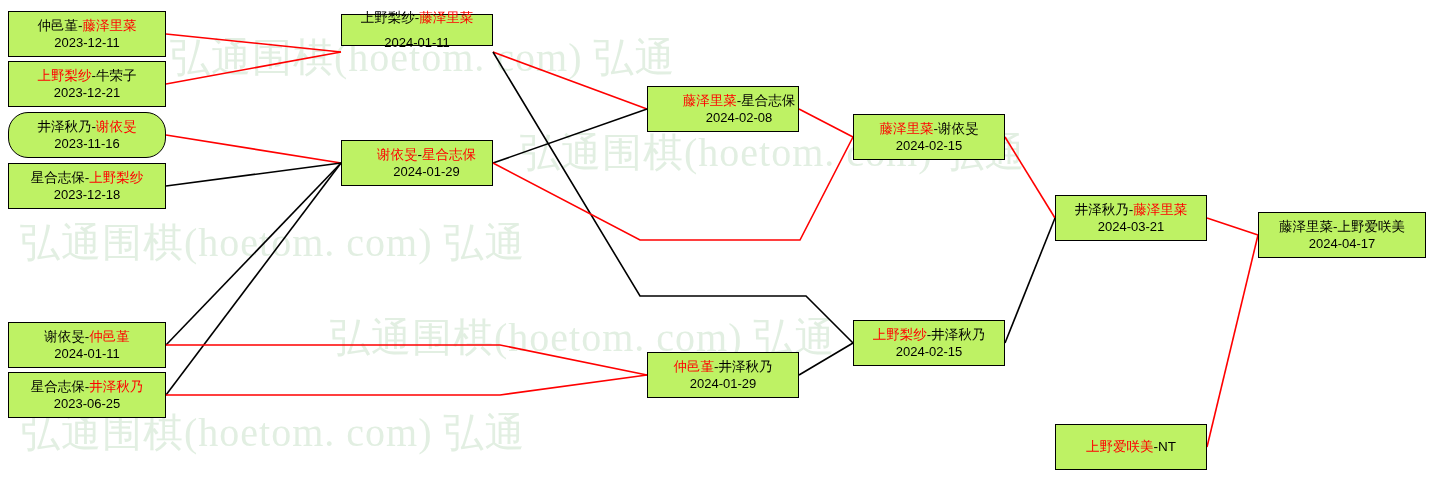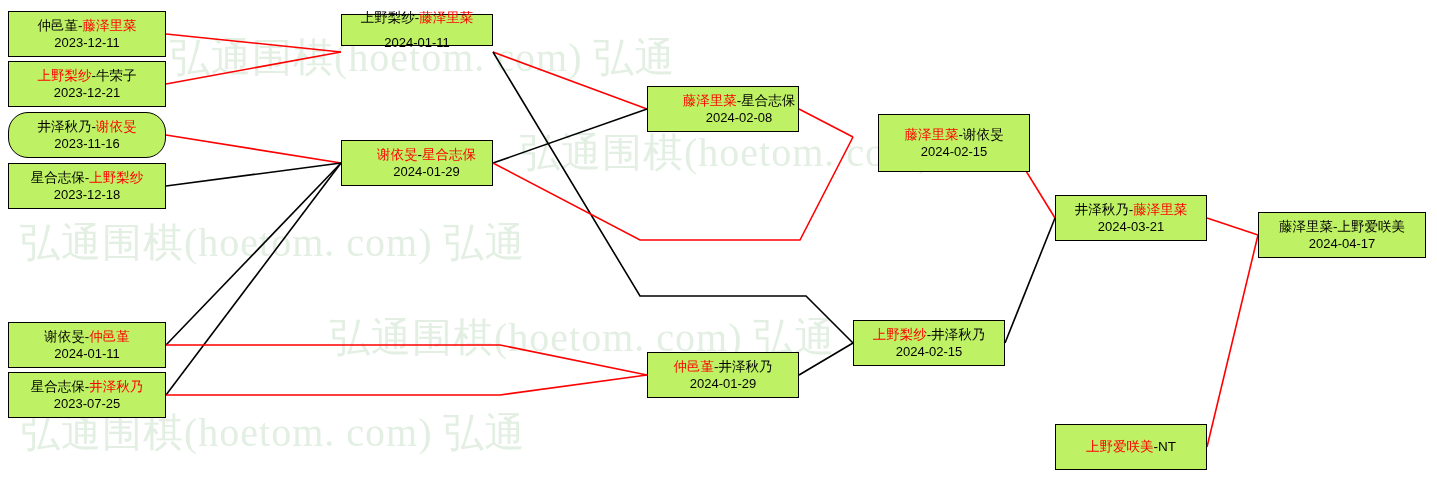--- a/index.html
+++ b/index.html
@@ -108,39 +108,39 @@
       <div class="node" style="left: 8px; top: 163px; width: 158px; height: 46px;">
         <div class="line1"><span class="seg-black">星合志保</span><span class="seg-black">-</span><span class="seg-red">上野梨纱</span></div>
         <div class="line2">2023-12-18</div>
       </div>
       <div class="node" style="left: 8px; top: 322px; width: 158px; height: 46px;">
         <div class="line1"><span class="seg-black">谢依旻</span><span class="seg-black">-</span><span class="seg-red">仲邑堇</span></div>
         <div class="line2">2024-01-11</div>
       </div>
       <div class="node" style="left: 8px; top: 372px; width: 158px; height: 46px; text-align: center;">
         <div class="line1"><span class="seg-black">星合志保</span><span class="seg-black">-</span><span class="seg-red">井泽秋乃</span></div>
-        <div class="line2">2023-07-25</div>
+        <div class="line2">2023-06-25</div>
       </div>
       <div class="node" style="left: 341px; top: 14px; width: 152px; height: 32px; gap: 8px;">
         <div class="line1"><span class="seg-black">上野梨纱</span><span class="seg-black">-</span><span class="seg-red">藤泽里菜</span></div>
         <div class="line2">2024-01-11</div>
       </div>
       <div class="node" style="left: 341px; top: 140px; width: 152px; height: 46px; padding-left: 19px;">
         <div class="line1"><span class="seg-red">谢依旻</span><span class="seg-black">-</span><span class="seg-red">星合志保</span></div>
         <div class="line2">2024-01-29</div>
       </div>
       <div class="node" style="left: 647px; top: 86px; width: 152px; height: 46px; padding-left: 32px;">
         <div class="line1"><span class="seg-red">藤泽里菜</span><span class="seg-black">-</span><span class="seg-black">星合志保</span></div>
         <div class="line2">2024-02-08</div>
       </div>
       <div class="node" style="left: 647px; top: 352px; width: 152px; height: 46px;">
         <div class="line1"><span class="seg-red">仲邑堇</span><span class="seg-black">-</span><span class="seg-black">井泽秋乃</span></div>
         <div class="line2">2024-01-29</div>
       </div>
-      <div class="node" style="left: 853px; top: 114px; width: 152px; height: 58px; margin-left: 25px;">
+      <div class="node" style="left: 853px; top: 114px; width: 152px; height: 46px;">
         <div class="line1"><span class="seg-red">藤泽里菜</span><span class="seg-black">-</span><span class="seg-black">谢依旻</span></div>
         <div class="line2">2024-02-15</div>
       </div>
       <div class="node" style="left: 853px; top: 320px; width: 152px; height: 46px;">
         <div class="line1"><span class="seg-red">上野梨纱</span><span class="seg-black">-</span><span class="seg-black">井泽秋乃</span></div>
         <div class="line2">2024-02-15</div>
       </div>
       <div class="node" style="left: 1055px; top: 195px; width: 152px; height: 46px;">
         <div class="line1"><span class="seg-black">井泽秋乃</span><span class="seg-black">-</span><span class="seg-red">藤泽里菜</span></div>
         <div class="line2">2024-03-21</div>

